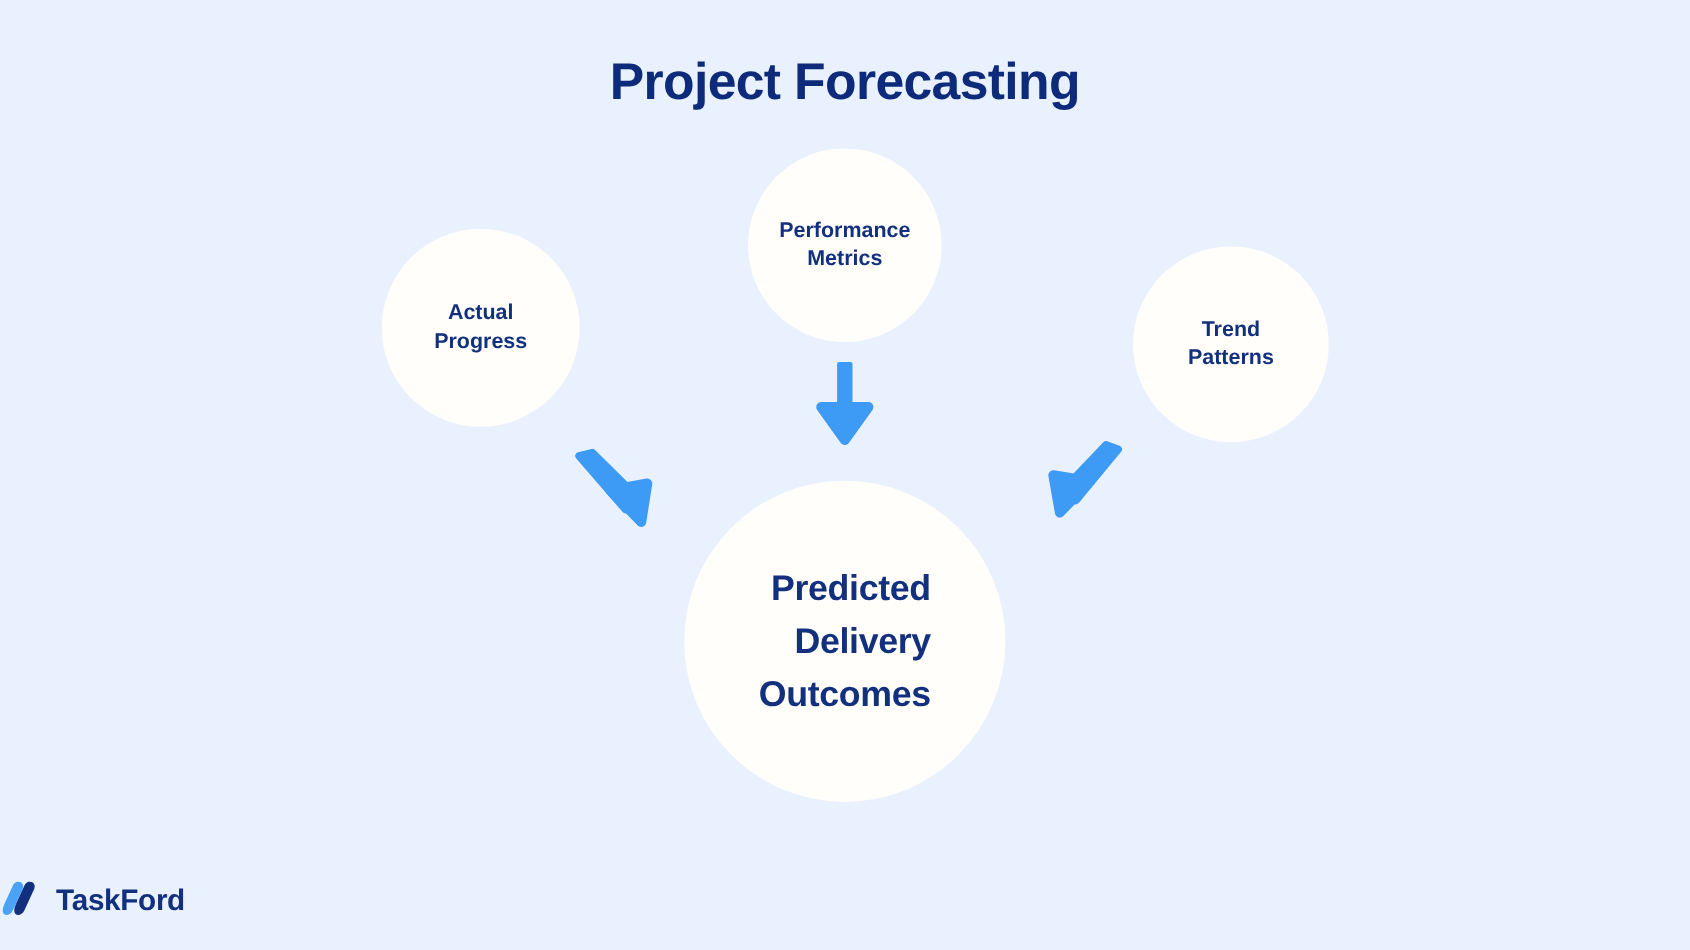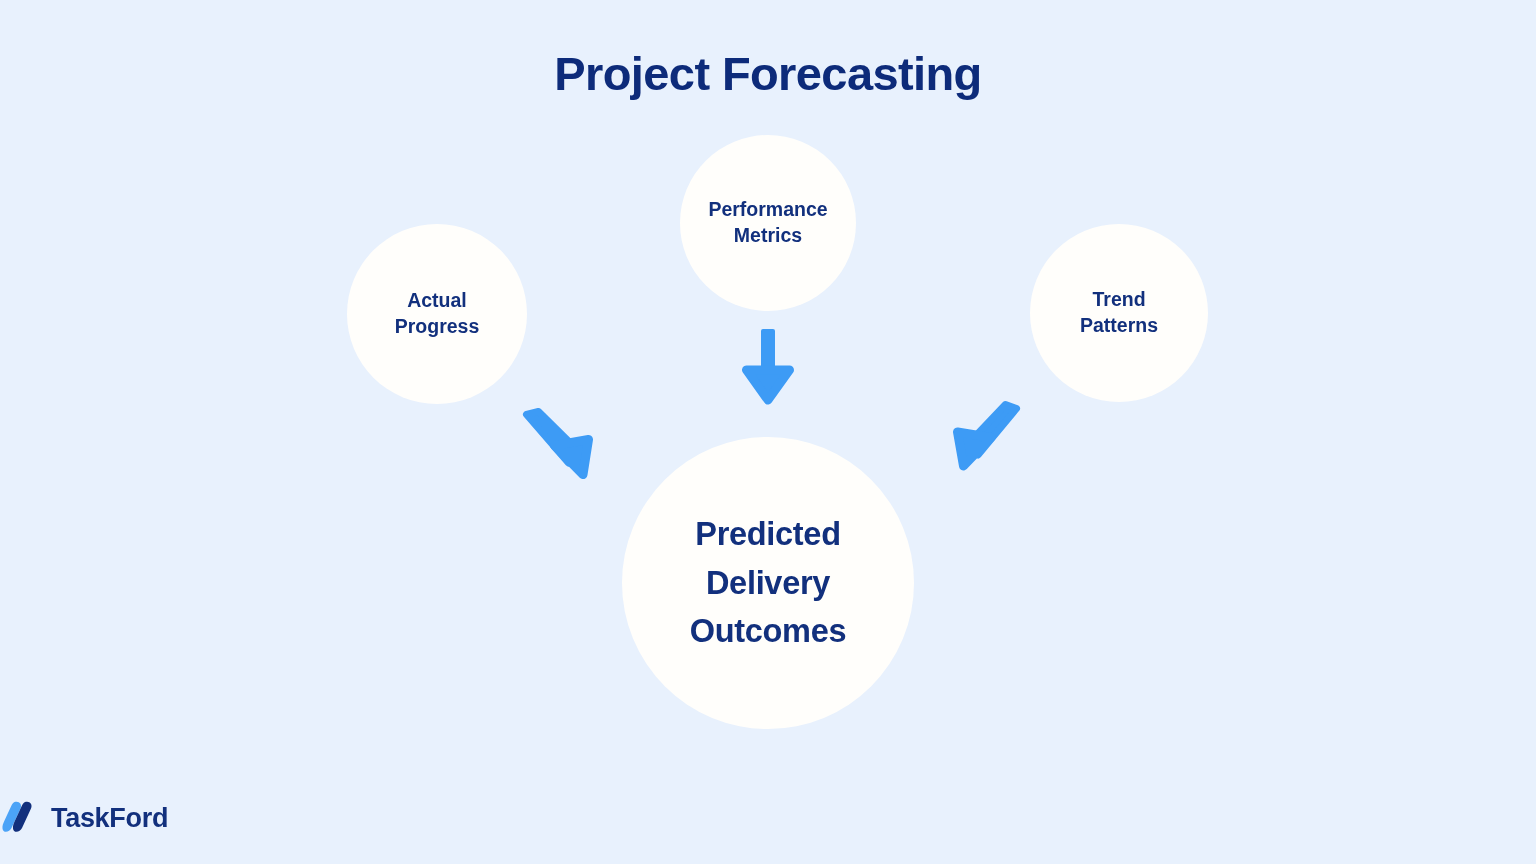--- a/index.html
+++ b/index.html
@@ -51,21 +51,21 @@
   }
 
   .node-label {
     white-space: pre-line;
     line-height: 1.32;
   }
 
   
   #node-actual-progress {
     left: 347px;
-    top: 224px;
+    top: 208px;
     width: 180px;
     height: 180px;
     font-size: 19.5px;
   }
 
   #node-performance-metrics {
     left: 680px;
     top: 135px;
     width: 176px;
     height: 176px;
@@ -85,20 +85,21 @@
     left: 622px;
     top: 437px;
     width: 292px;
     height: 292px;
     font-size: 32.5px;
   }
 
   #node-predicted-outcomes .node-label {
     line-height: 1.5;
     letter-spacing: -0.3px;
+    text-align: right;
   }
 
   
   .arrow-svg {
     position: absolute;
     overflow: visible;
   }
 
   #arrow-left   { left: 518px; top: 412px; }
   #arrow-center { left: 742px; top: 327px; }

